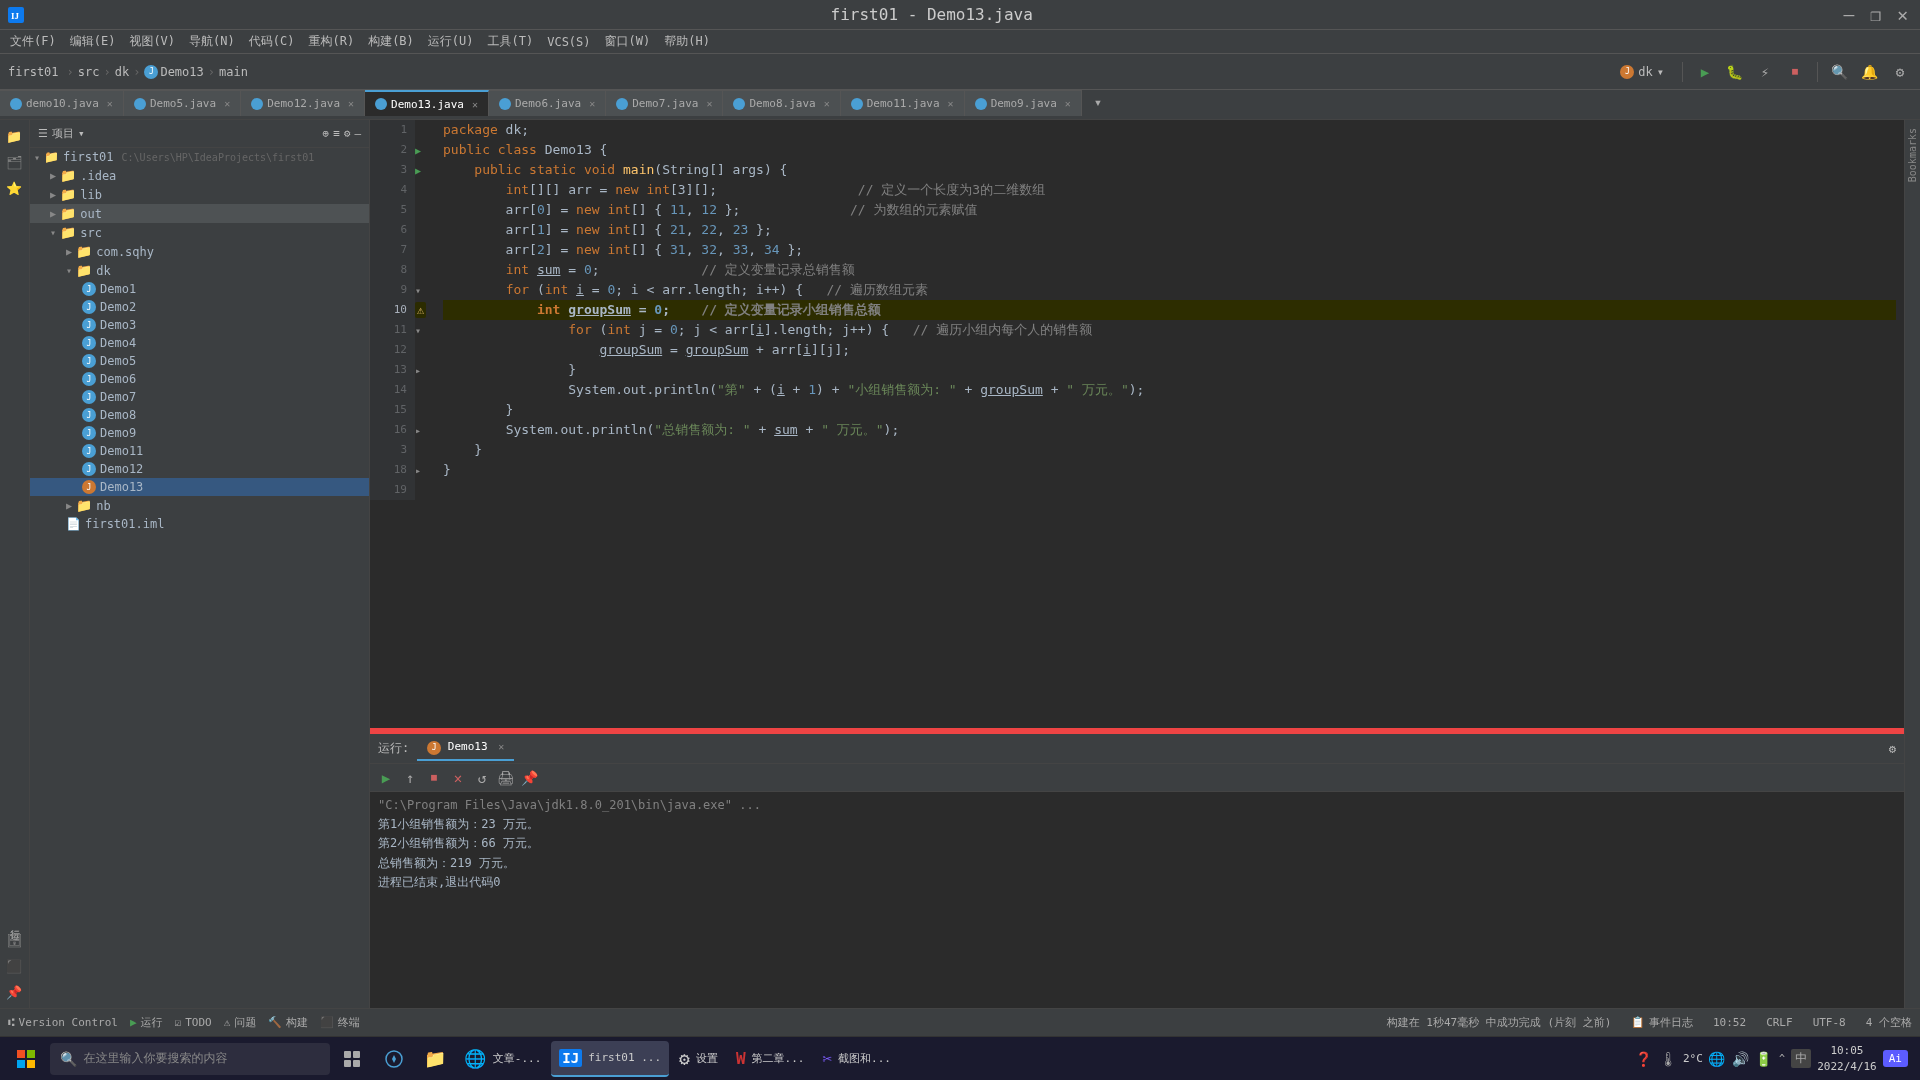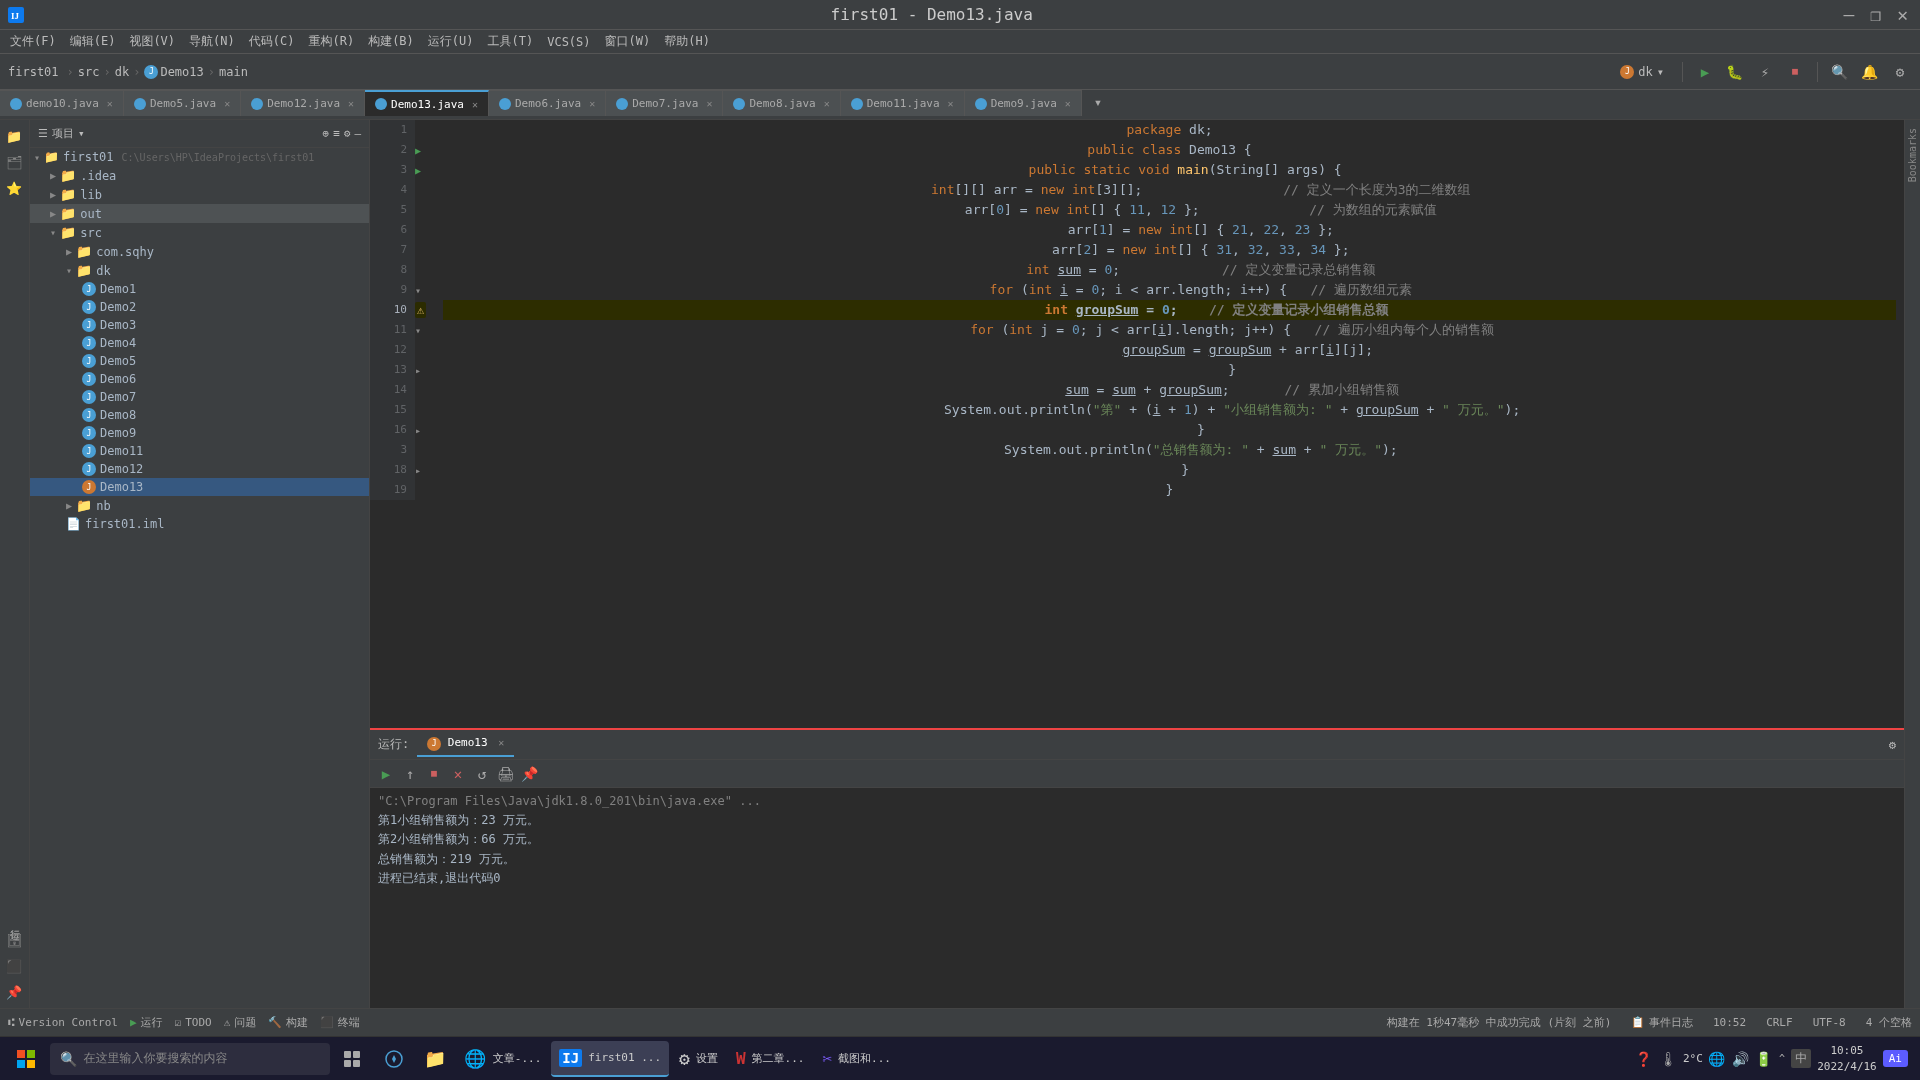--- a/index.html
+++ b/index.html
@@ -143,34 +143,33 @@
     }
     .line-number.active { color: #a8b0bb; }
     .code-area { flex: 1; padding: 0 8px; }
     .code-line {
       height: 20px;
       line-height: 20px;
       font-size: 13px;
       white-space: pre;
       font-family: 'Consolas', monospace;
       position: relative;
-      text-align: center;
     }
     .kw { color: #cc7832; }
     .str { color: #6a8759; }
     .comment { color: #808080; }
     .num { color: #6897bb; }
     .func { color: #ffc66d; }
     .underline { text-decoration: underline; }
 
     
     #run-panel {
       height: 280px;
       background: #2b2b2b;
-      border-top: 2px solid #ef4444;
+      border-top: 6px solid #ef4444;
       display: flex;
       flex-direction: column;
     }
     #run-header {
       height: 30px;
       background: #3c3f41;
       display: flex;
       align-items: center;
       padding: 0 8px;
       border-bottom: 1px solid #444;
@@ -638,21 +637,20 @@
           <div class="code-line"><span>        </span><span class="kw">int</span><span>[][] arr = </span><span class="kw">new </span><span class="kw">int</span><span>[3][];                  </span><span class="comment">// 定义一个长度为3的二维数组</span></div>
           <div class="code-line"><span>        arr[</span><span class="num">0</span><span>] = </span><span class="kw">new </span><span class="kw">int</span><span>[] { </span><span class="num">11</span><span>, </span><span class="num">12</span><span> };              </span><span class="comment">// 为数组的元素赋值</span></div>
           <div class="code-line"><span>        arr[</span><span class="num">1</span><span>] = </span><span class="kw">new </span><span class="kw">int</span><span>[] { </span><span class="num">21</span><span>, </span><span class="num">22</span><span>, </span><span class="num">23</span><span> };</span></div>
           <div class="code-line"><span>        arr[</span><span class="num">2</span><span>] = </span><span class="kw">new </span><span class="kw">int</span><span>[] { </span><span class="num">31</span><span>, </span><span class="num">32</span><span>, </span><span class="num">33</span><span>, </span><span class="num">34</span><span> };</span></div>
           <div class="code-line"><span>        </span><span class="kw">int </span><span class="underline">sum</span><span> = </span><span class="num">0</span><span>;             </span><span class="comment">// 定义变量记录总销售额</span></div>
           <div class="code-line"><span>        </span><span class="kw">for</span><span> (</span><span class="kw">int </span><span class="underline">i</span><span> = </span><span class="num">0</span><span>; i &lt; arr.length; i++) {   </span><span class="comment">// 遍历数组元素</span></div>
           <div class="code-line" style="background:#2d2d00;font-weight:bold;"><span>            </span><span class="kw">int </span><span class="underline">groupSum</span><span> = </span><span class="num">0</span><span>;    </span><span class="comment">// 定义变量记录小组销售总额</span></div>
           <div class="code-line"><span>                </span><span class="kw">for</span><span> (</span><span class="kw">int</span><span> j = </span><span class="num">0</span><span>; j &lt; arr[</span><span class="underline">i</span><span>].length; j++) {   </span><span class="comment">// 遍历小组内每个人的销售额</span></div>
           <div class="code-line"><span>                    </span><span class="underline">groupSum</span><span> = </span><span class="underline">groupSum</span><span> + arr[</span><span class="underline">i</span><span>][j];</span></div>
           <div class="code-line"><span>                }</span></div>
-          <div class="code-line"><span>                </span><span class="underline">sum</span><span> = </span><span class="underline">sum</span><span> + </span><span class="underline">groupSum</span><span>;       </span><span class="comment">// 累加小组销售额</span></div>
           <div class="code-line"><span>                </span><span style="color:#a9b7c6;">System</span><span>.</span><span>out</span><span>.println(</span><span class="str">"第"</span><span> + (</span><span class="underline">i</span><span> + </span><span class="num">1</span><span>) + </span><span class="str">"小组销售额为: "</span><span> + </span><span class="underline">groupSum</span><span> + </span><span class="str">" 万元。"</span><span>);</span></div>
           <div class="code-line"><span>        }</span></div>
           <div class="code-line"><span>        </span><span style="color:#a9b7c6;">System</span><span>.</span><span>out</span><span>.println(</span><span class="str">"总销售额为: "</span><span> + </span><span class="underline">sum</span><span> + </span><span class="str">" 万元。"</span><span>);</span></div>
           <div class="code-line"><span>    }</span></div>
           <div class="code-line"><span>}</span></div>
         </div>
       </div>
     </div>
 
     <div id="run-panel">

